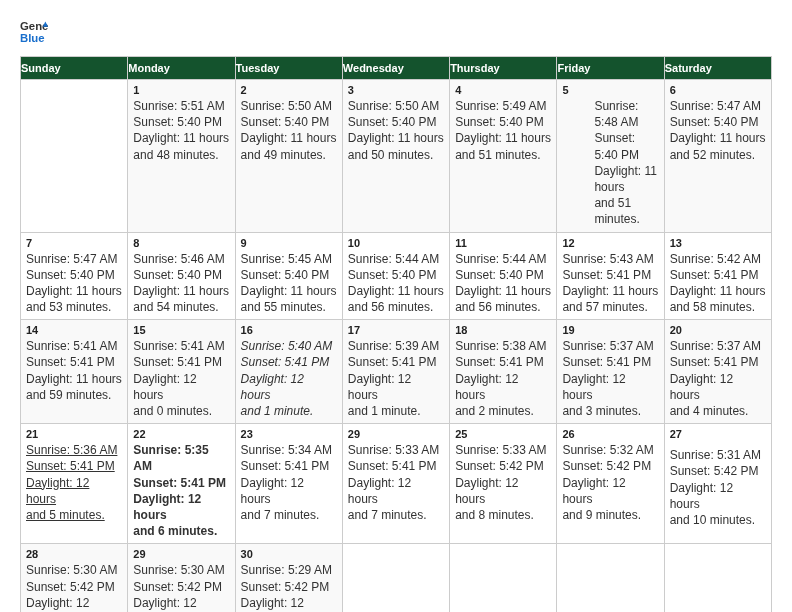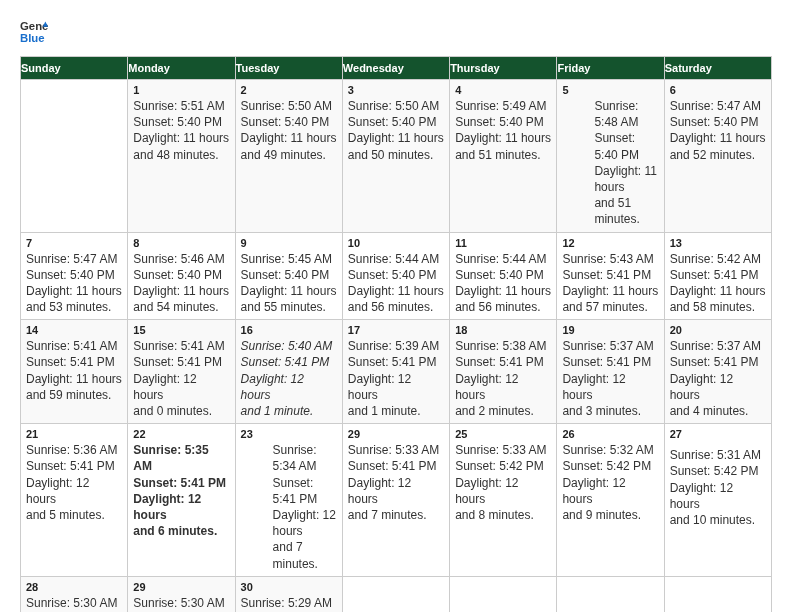--- a/index.html
+++ b/index.html
@@ -259,35 +259,35 @@
             <span class="day-num">20</span>
             <div class="day-info" style="white-space: pre-line;">Sunrise: 5:37 AM
 Sunset: 5:41 PM
 Daylight: 12 hours
 and 4 minutes.</div>
           </td>
         </tr>
         <tr>
           <td>
             <span class="day-num">21</span>
-            <div class="day-info" style="white-space: pre-line;">Sunrise: 5:36 AM
+            <div class="day-info" style="white-space: pre-line; text-decoration: underline;">Sunrise: 5:36 AM
 Sunset: 5:41 PM
 Daylight: 12 hours
 and 5 minutes.</div>
           </td>
           <td>
             <span class="day-num">22</span>
             <div class="day-info" style="white-space: pre-line; font-weight: bold;">Sunrise: 5:35 AM
 Sunset: 5:41 PM
 Daylight: 12 hours
 and 6 minutes.</div>
           </td>
           <td>
             <span class="day-num">23</span>
-            <div class="day-info" style="white-space: pre-line; margin-left: 32px;">Sunrise: 5:34 AM
+            <div class="day-info" style="white-space: pre-line;">Sunrise: 5:34 AM
 Sunset: 5:41 PM
 Daylight: 12 hours
 and 7 minutes.</div>
           </td>
           <td>
             <span class="day-num">29</span>
             <div class="day-info" style="white-space: pre-line;">Sunrise: 5:33 AM
 Sunset: 5:41 PM
 Daylight: 12 hours
 and 7 minutes.</div>

